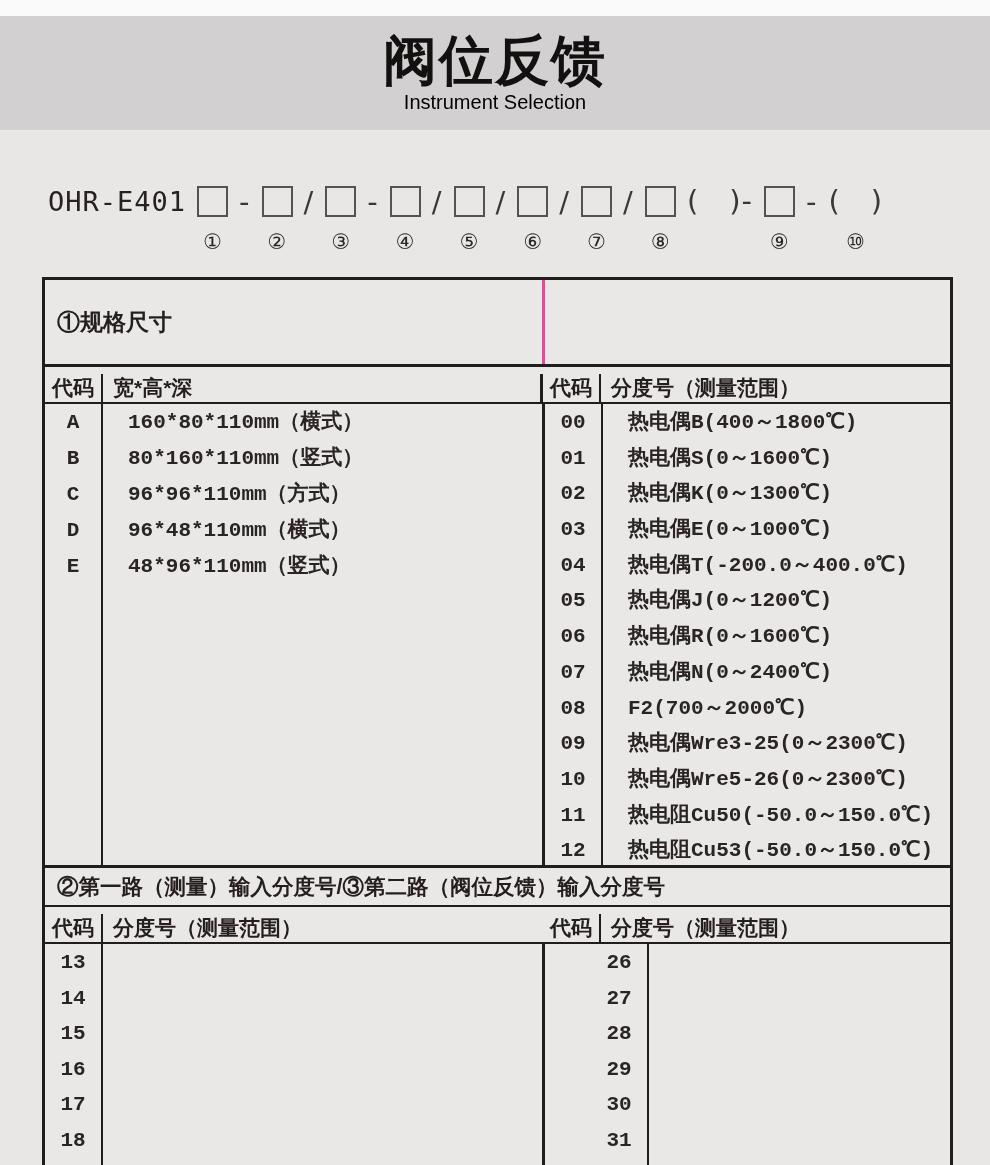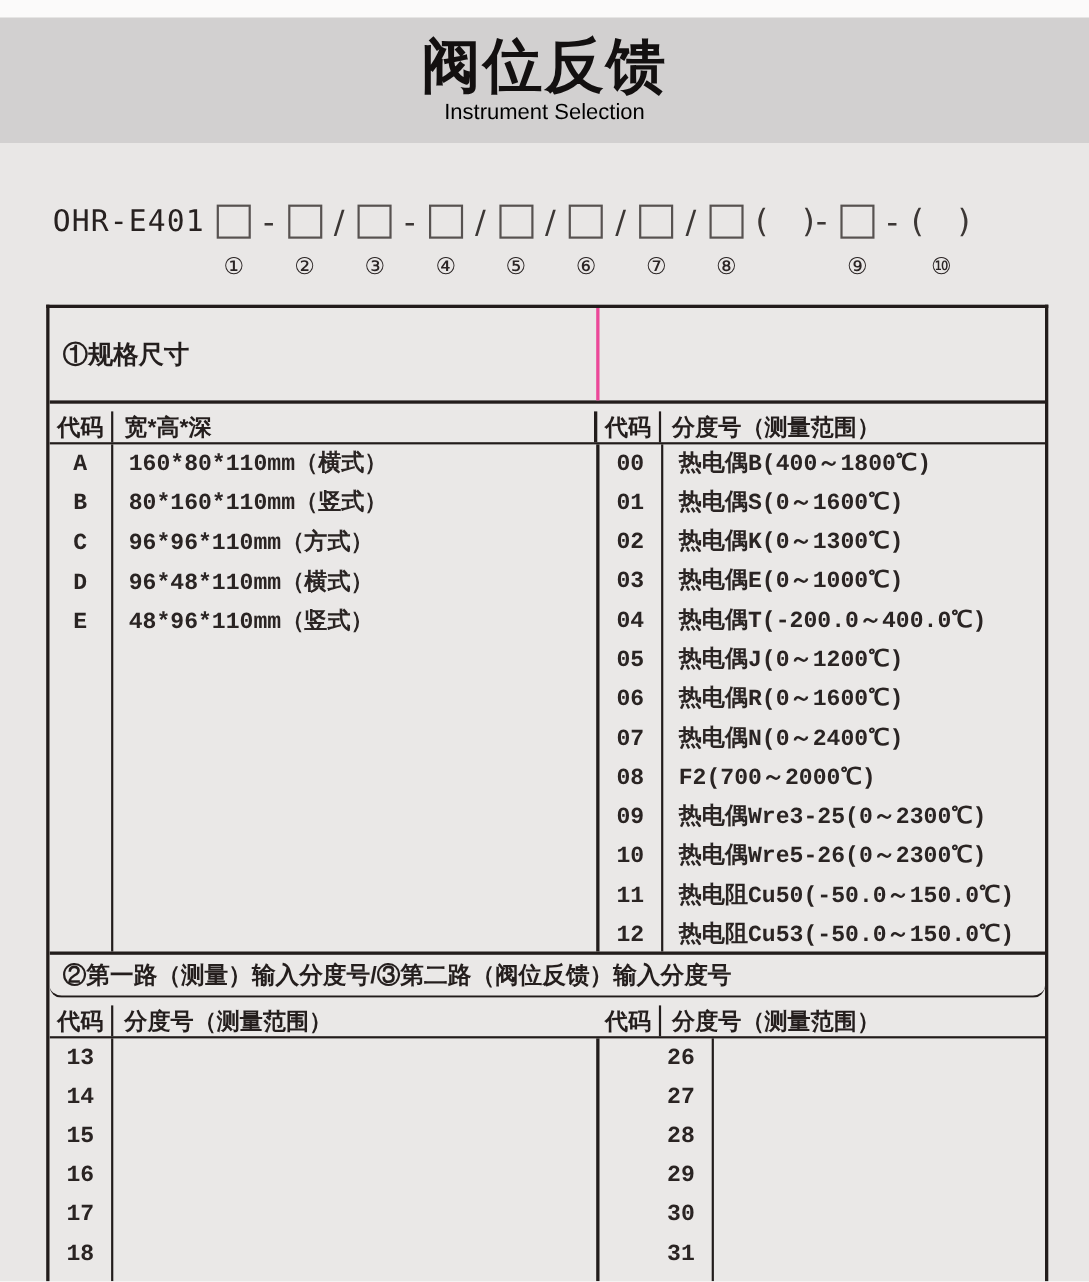--- a/index.html
+++ b/index.html
@@ -76,33 +76,33 @@
 
   .databand { display:flex; }
   .databand.top { height:464px; }
   .databand.bottom { flex:1;gap:46px; }
   .half-left { flex:0 0 500px; border-right:3px solid #221c1b; display:flex; }
   .half-right { flex:1; display:flex; }
   .col-codes {
     flex:0 0 58px; border-right:2px solid #221c1b;
     text-align:center; padding-top:1px;
   }
-  .col-descs { flex:1; padding-left:14px; padding-top:1px; overflow:hidden; }
+  .col-descs { flex:1; padding-left:25px; padding-top:1px; overflow:hidden; }
   .dataline {
     white-space:nowrap;
     font-family:"Liberation Mono","DejaVu Sans Mono", monospace;
     font-size:21px; font-weight:bold; color:#2a2423;
   }
   .databand.top .half-left .dataline { line-height:36px; height:36px; }
   .databand.top .half-right .dataline { line-height:35.7px; height:35.7px;font-family:Liberation Mono, monospace; }
   .databand.bottom .dataline { line-height:35.5px; height:35.5px; }
 
   .band {
     height:39px; display:flex; align-items:center; padding-left:12px;
-    font-weight:bold; font-size:21.5px;border-radius:11px;
+    font-weight:bold; font-size:21.5px;
   }
 </style>
 </head>
 <body>
 
 <div class="page">
 
   <div class="top-strip"></div>
 
   <header class="banner">

